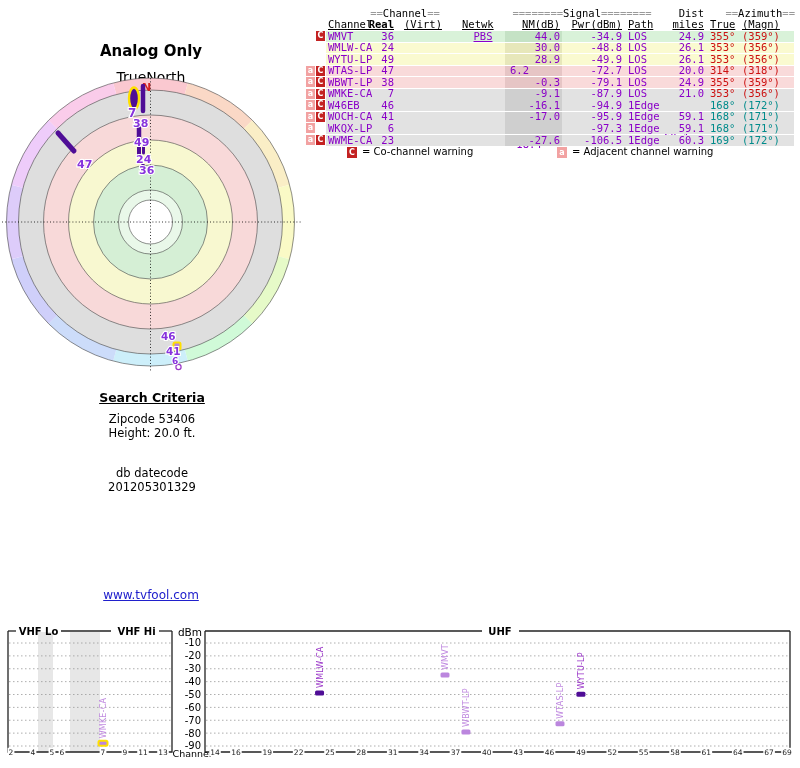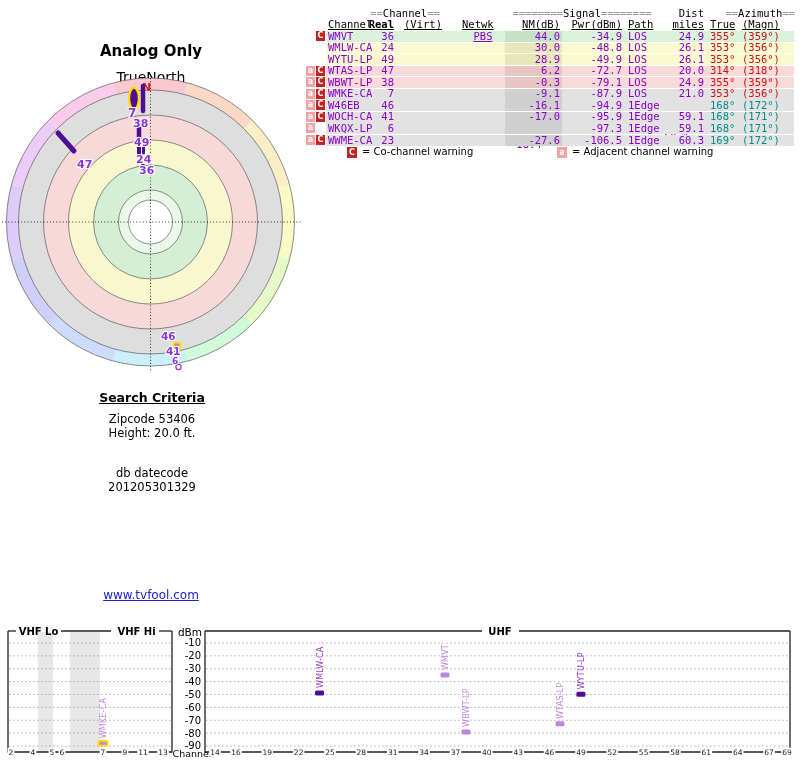--- a/index.html
+++ b/index.html
@@ -134,21 +134,21 @@
     <div class="tcell mono" style="left: 628px; top: 53.7px; width: 40px; text-align: left;">LOS</div>
     <div class="tcell mono" style="left: 664px; top: 53.7px; width: 40px; text-align: right;">26.1</div>
     <div class="tcell mono az-red" style="left: 710px; top: 53.7px; width: 30px; text-align: left;">353°</div>
     <div class="tcell mono az-red" style="left: 742px; top: 53.7px; width: 48px; text-align: left;">(356°)</div>
     <div class="rowbg" style="top: 65.65px; background: rgb(249, 218, 218);"></div>
     <div class="nmband" style="top: 65.65px; background: rgb(230, 197, 197);"></div>
     <div class="flag a" style="left: 306px; top: 65.65px;">a</div>
     <div class="flag C" style="left: 316px; top: 65.65px;">C</div>
     <div class="tcell mono" style="left: 328px; top: 65.25px; width: 70px; text-align: left;">WTAS-LP</div>
     <div class="tcell mono" style="left: 358px; top: 65.25px; width: 36px; text-align: right;">47</div>
-    <div class="tcell mono" style="left: 510px; top: 65.25px; width: 50px; text-align: right;">6.2</div>
+    <div class="tcell mono" style="left: 510px; top: 65.25px; width: 50px; ">6.2</div>
     <div class="tcell mono" style="left: 568px; top: 65.25px; width: 54px; text-align: right;">-72.7</div>
     <div class="tcell mono" style="left: 628px; top: 65.25px; width: 40px; text-align: left;">LOS</div>
     <div class="tcell mono" style="left: 664px; top: 65.25px; width: 40px; text-align: right;">20.0</div>
     <div class="tcell mono az-red" style="left: 710px; top: 65.25px; width: 30px; text-align: left;">314°</div>
     <div class="tcell mono az-red" style="left: 742px; top: 65.25px; width: 48px; text-align: left;">(318°)</div>
     <div class="rowbg" style="top: 77.2px; background: rgb(249, 218, 218);"></div>
     <div class="nmband" style="top: 77.2px; background: rgb(230, 197, 197);"></div>
     <div class="flag a" style="left: 306px; top: 77.2px;">a</div>
     <div class="flag C" style="left: 316px; top: 77.2px;">C</div>
     <div class="tcell mono" style="left: 328px; top: 76.8px; width: 70px; text-align: left;">WBWT-LP</div>

